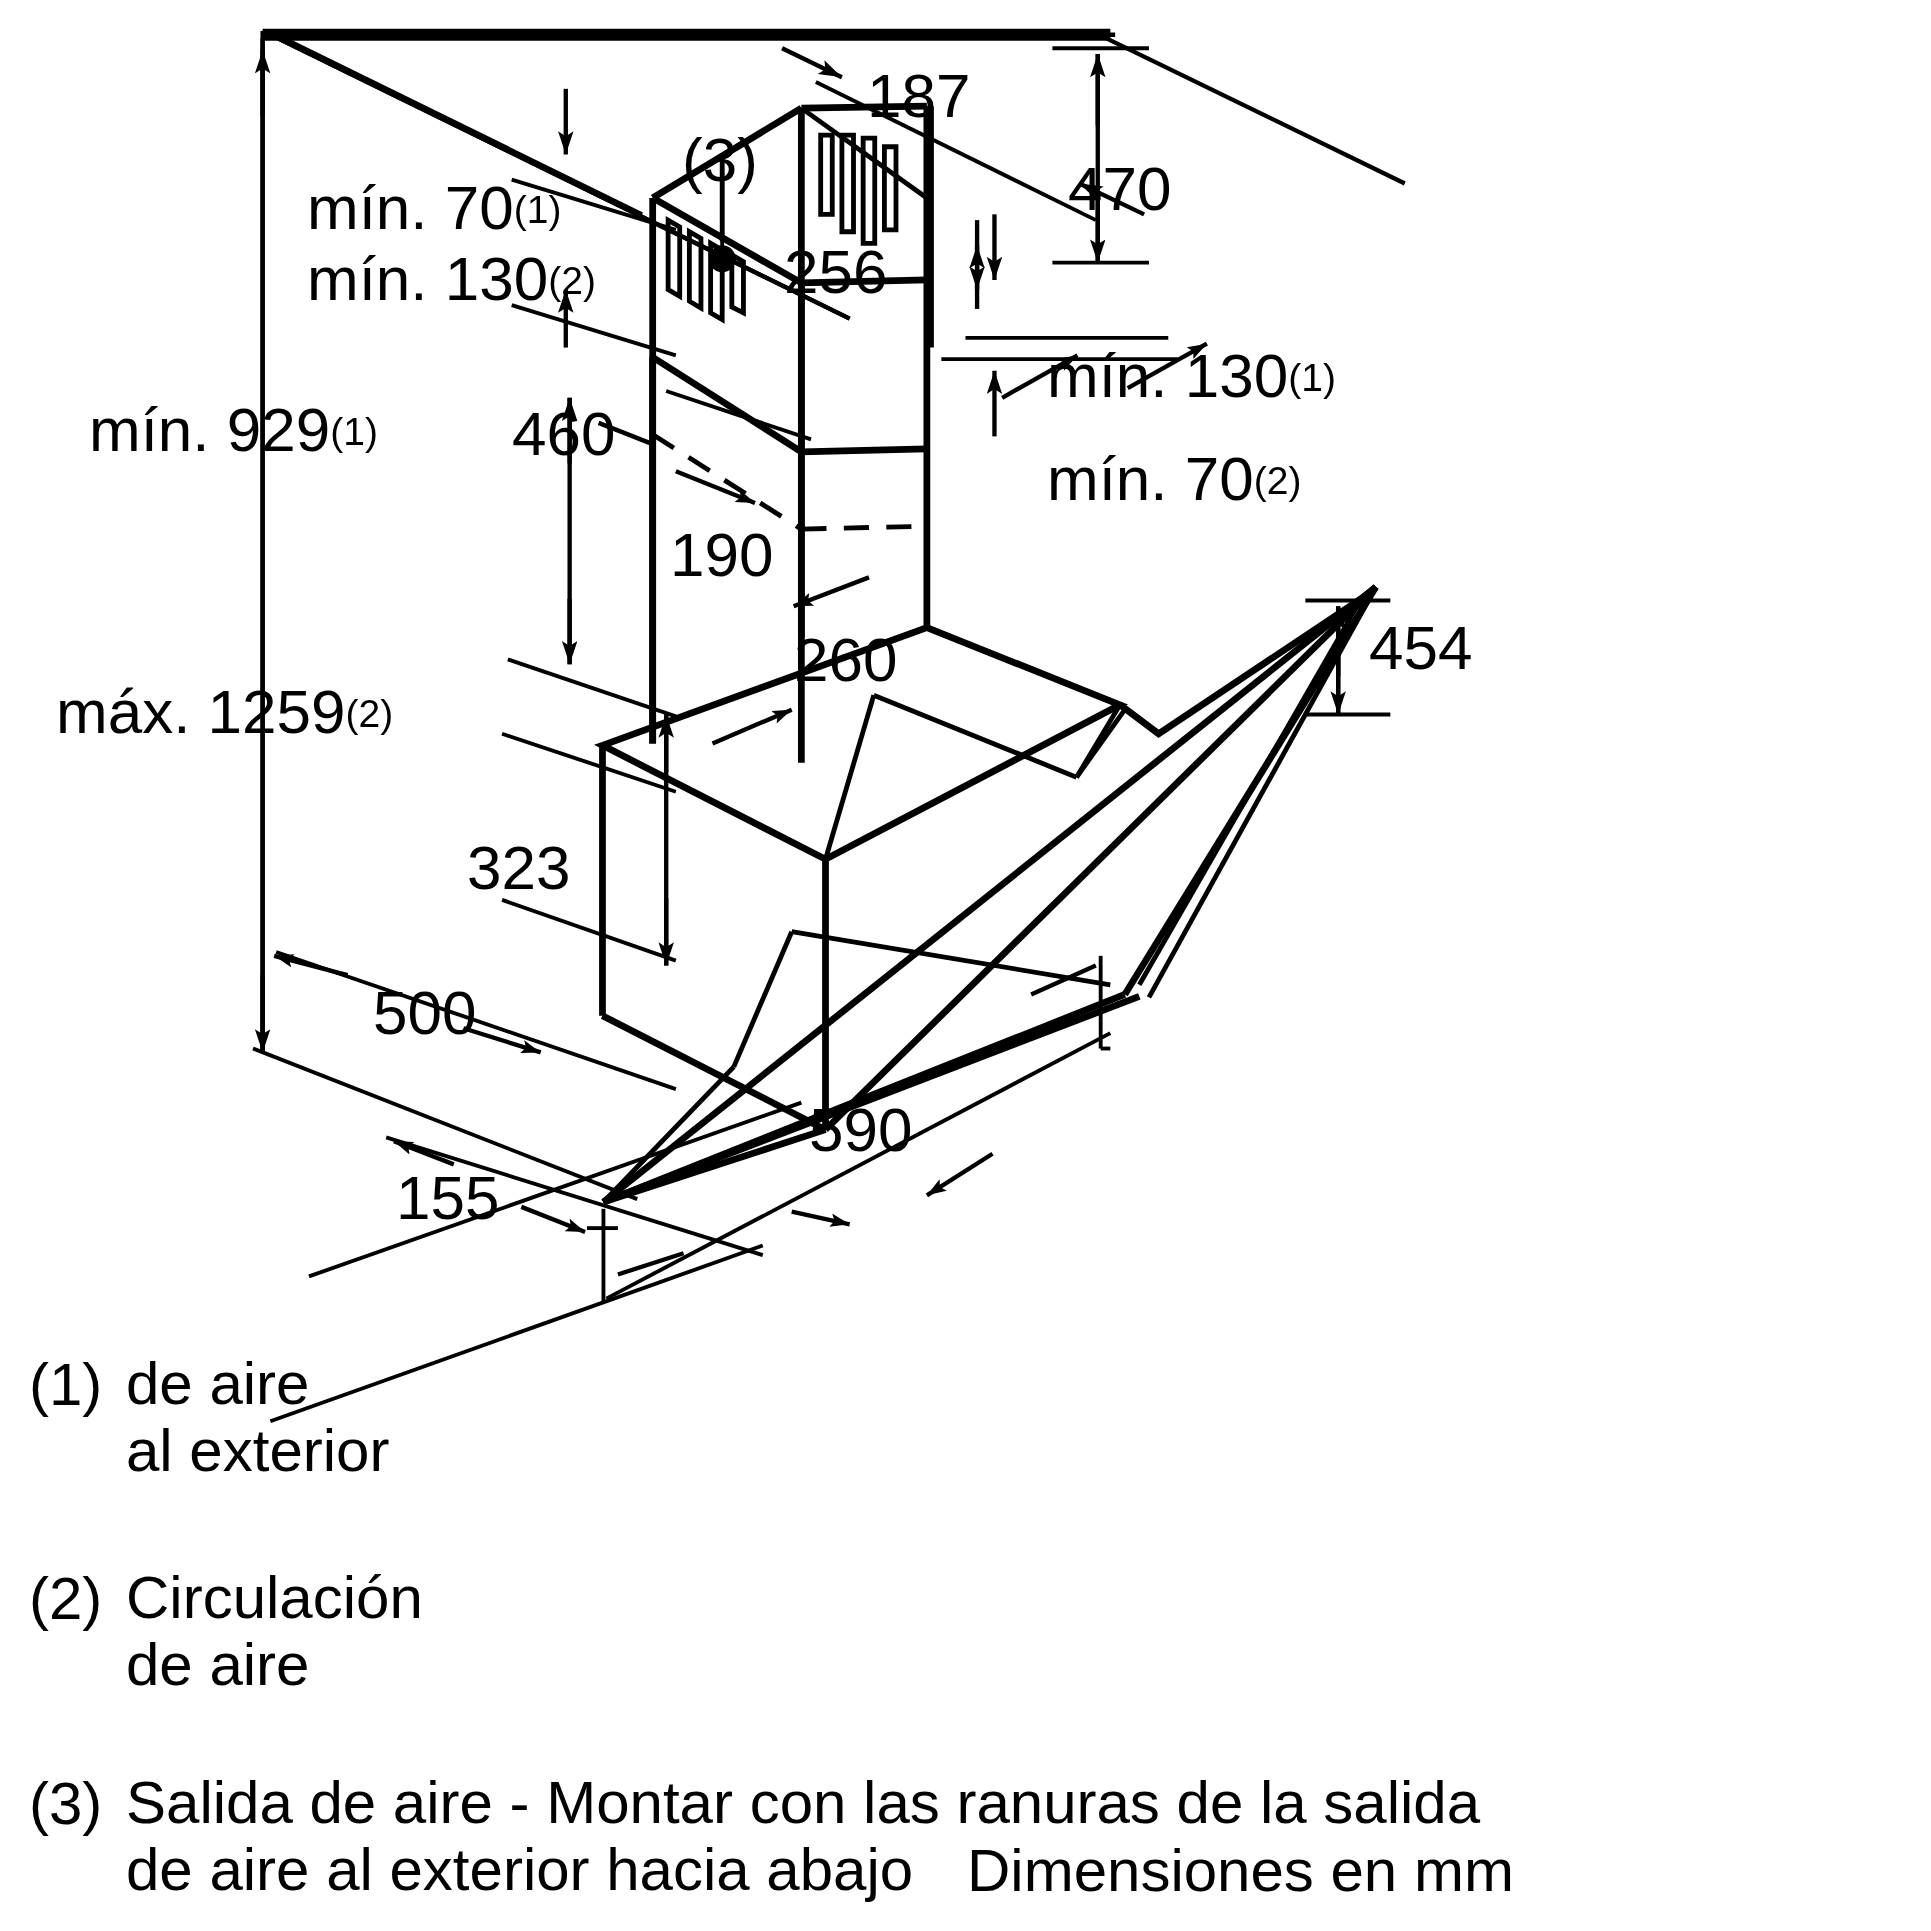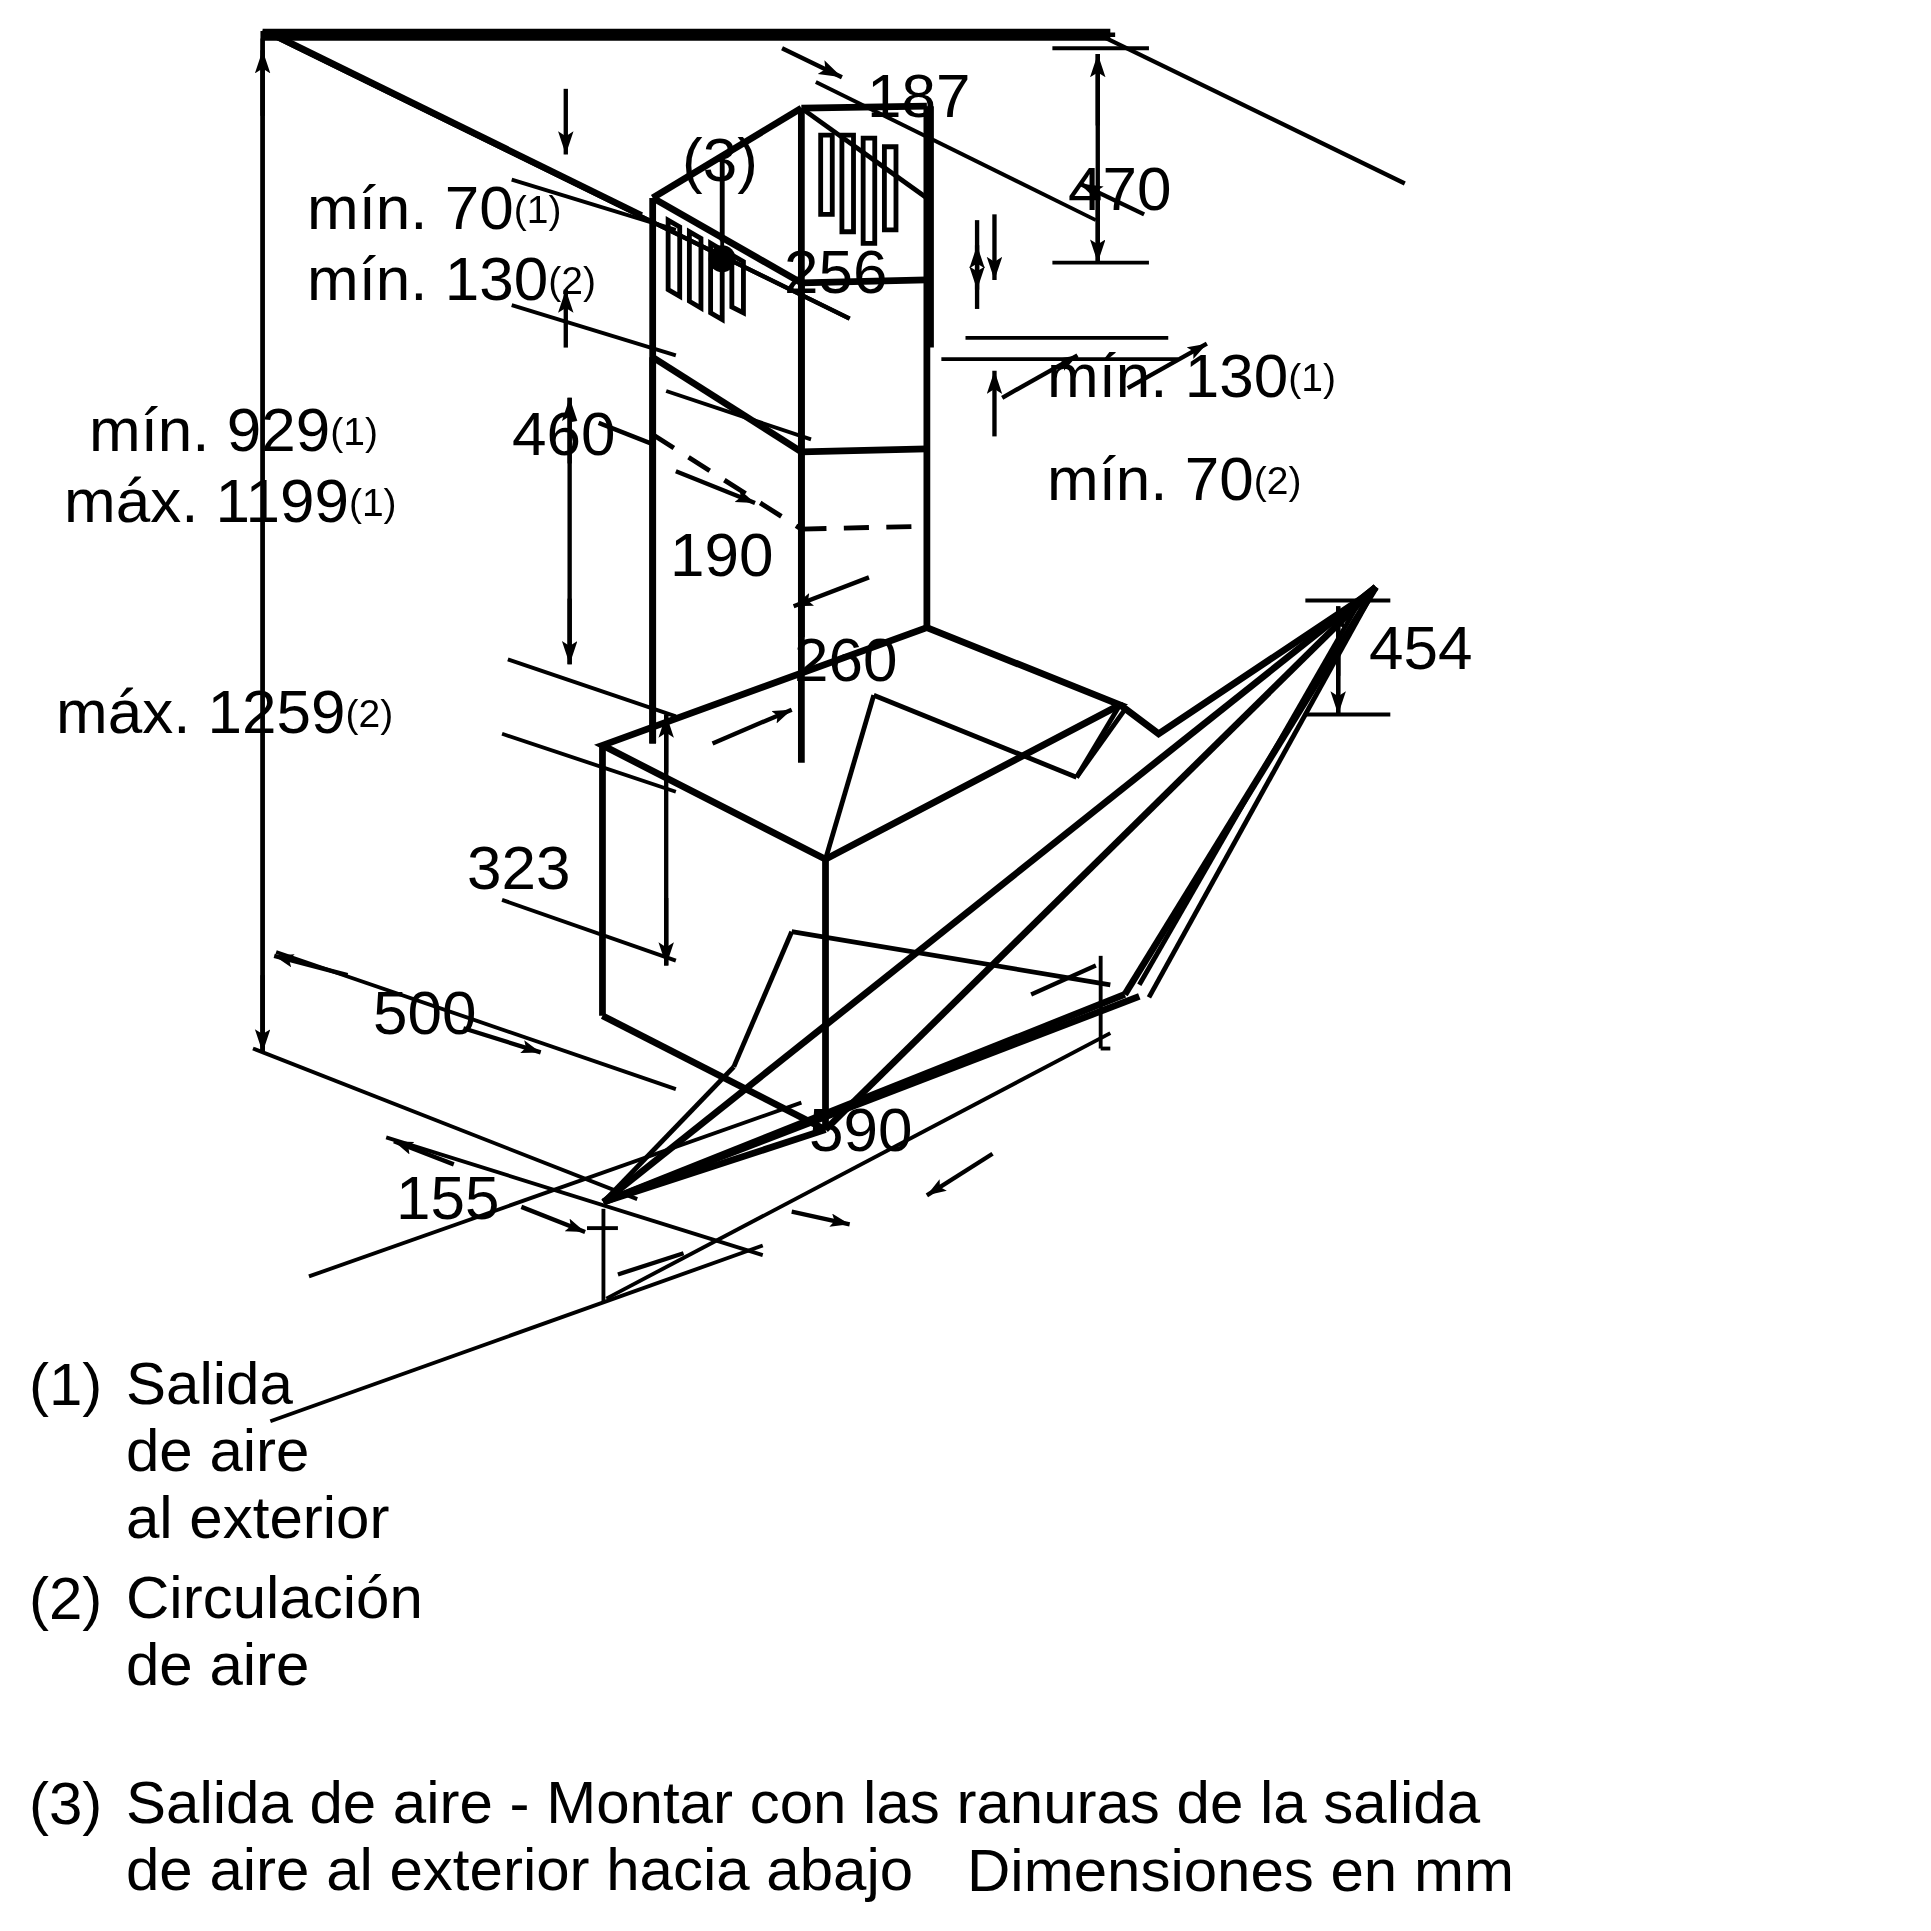--- a/index.html
+++ b/index.html
@@ -239,23 +239,20 @@
 <div style="position:absolute;left:307px;top:172px;">
   <span class="lbl">mín. 70</span><span class="sup" style="vertical-align:super;">(1)</span>
 </div>
 <div style="position:absolute;left:307px;top:243px;">
   <span class="lbl">mín. 130</span><span class="sup" style="vertical-align:super;">(2)</span>
 </div>
 
 <div style="position:absolute;left:89px;top:394px;">
   <span class="lbl">mín. 929</span><span class="sup" style="vertical-align:super;">(1)</span>
 </div>
-<div style="position:absolute;left:64px;top:465px;">
-  <span class="lbl">máx. 1199</span><span class="sup" style="vertical-align:super;">(1)</span>
-</div>
 
 <div style="position:absolute;left:56px;top:676px;">
   <span class="lbl">máx. 1259</span><span class="sup" style="vertical-align:super;">(2)</span>
 </div>
 
 <div style="position:absolute;left:682px;top:124px;">
   <span class="lbl">(3)</span>
 </div>
 
 <div style="position:absolute;left:867px;top:60px;">
@@ -306,21 +303,20 @@
 </div>
 
 <div style="position:absolute;left:396px;top:1162px;">
   <span class="lbl">155</span>
 </div>
 
 <div style="position:absolute;left:29px;top:1350px;width:541px;">
   <div style="display:flex;align-items:flex-start;">
     <span class="note" style="min-width:97px;">(1)</span>
     <div style="line-height:1.12;">
-      <div class="note">Salida</div>
       <div class="note">de aire</div>
       <div class="note">al exterior</div>
     </div>
   </div>
 </div>
 
 <div style="position:absolute;left:29px;top:1564px;width:541px;">
   <div style="display:flex;align-items:flex-start;">
     <span class="note" style="min-width:97px;">(2)</span>
     <div style="line-height:1.12;">

